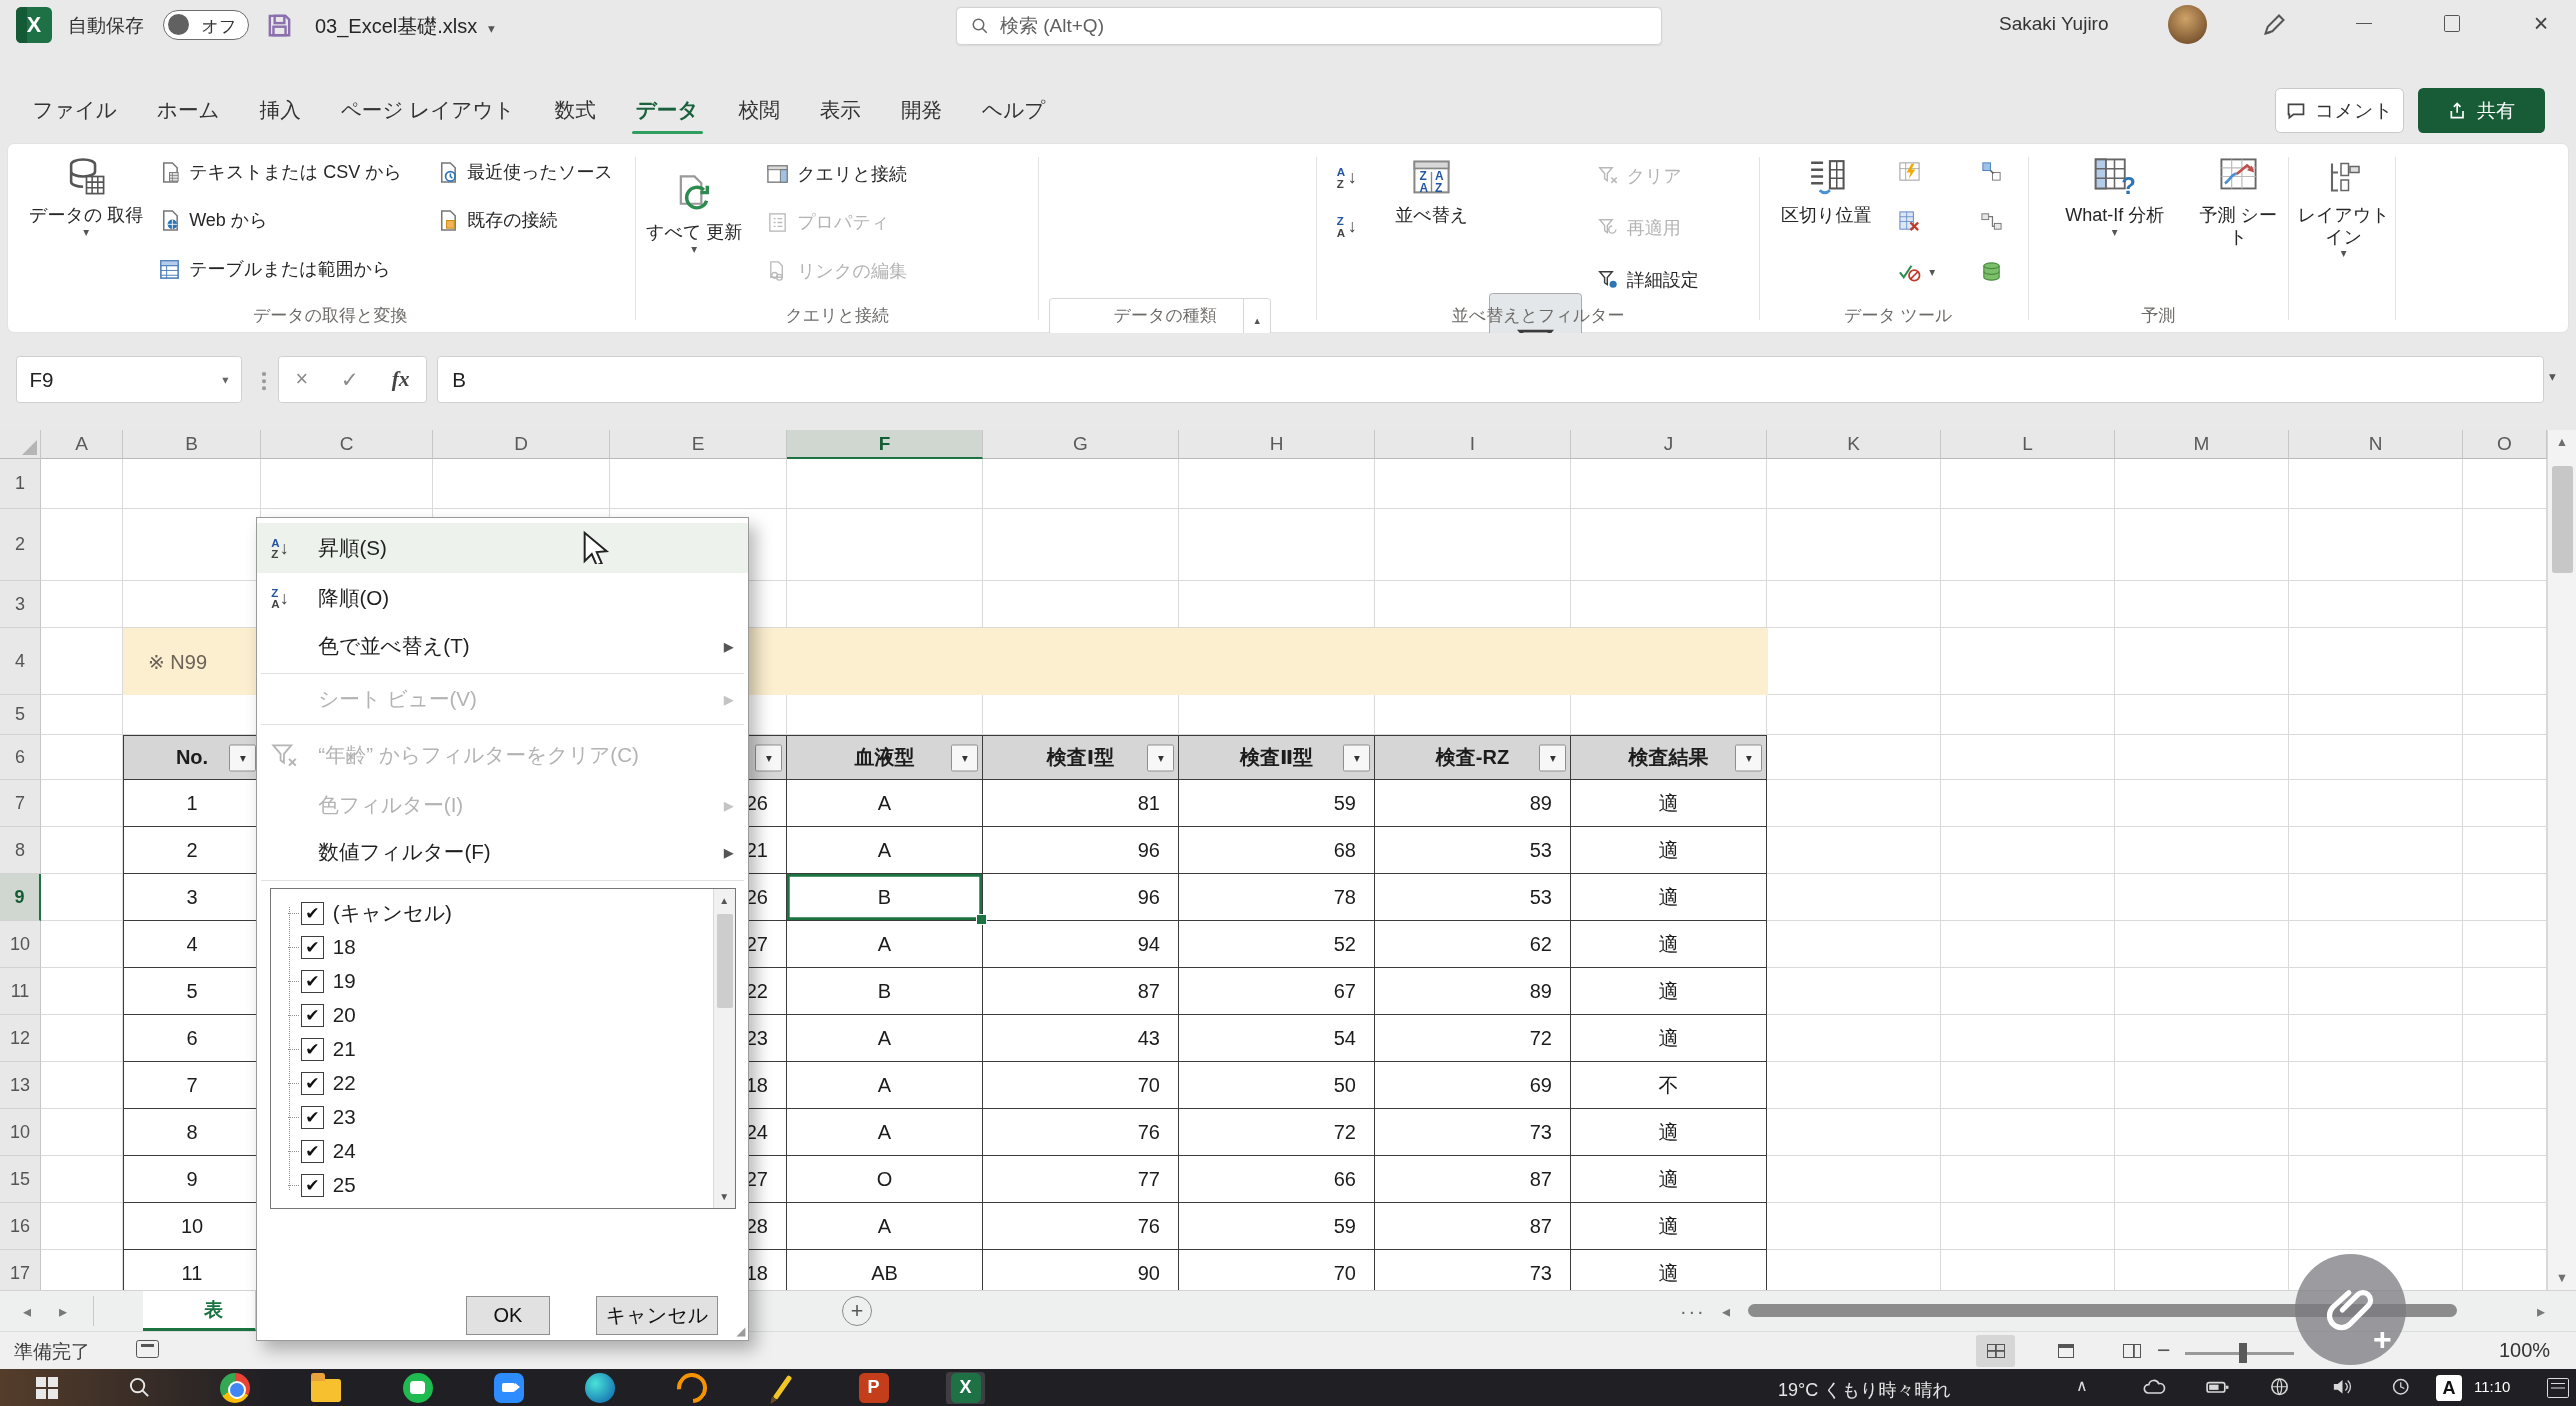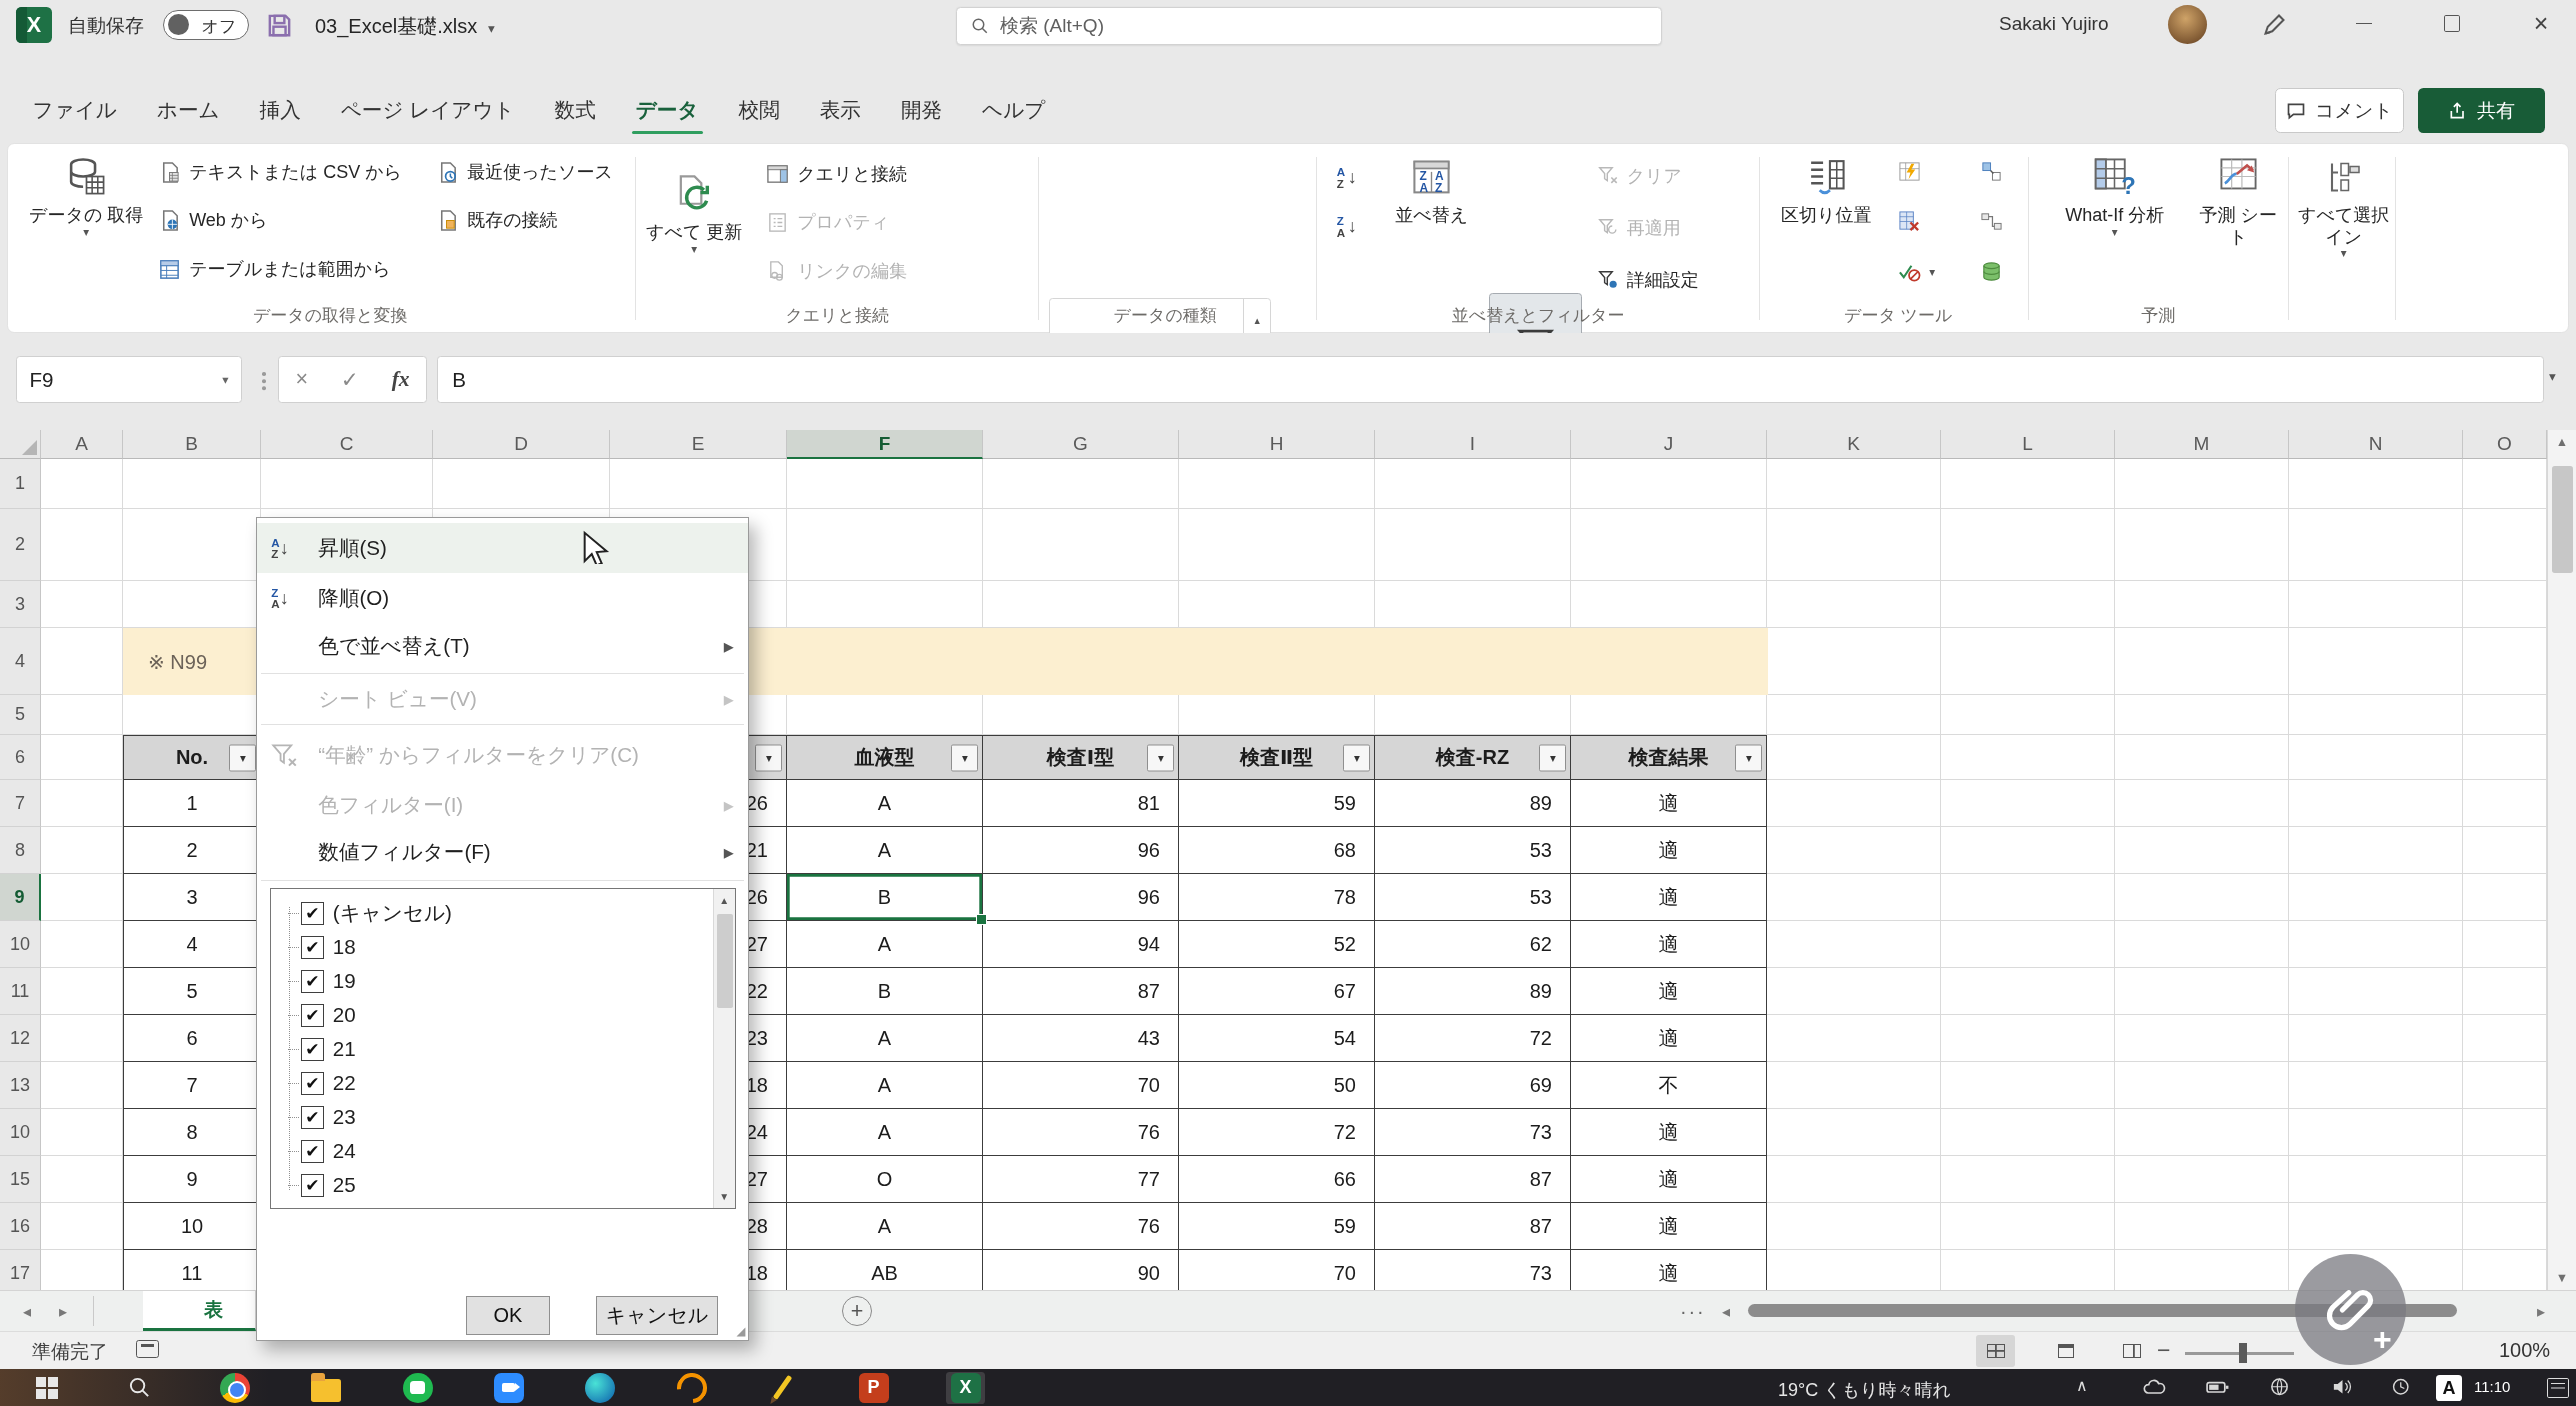--- a/index.html
+++ b/index.html
@@ -126,21 +126,21 @@
   .tabbar{position:absolute;left:0;top:1290px;width:2576px;height:41px;background:#eef0ef;border-top:0.9px solid #d4d4d4}
   .navarr{position:absolute;top:10.7px;font-size:16px;color:#787878}
   .tabdiv{position:absolute;left:93px;top:5.4px;bottom:5.4px;width:0.9px;background:#c9c9c9}
   .stab{position:absolute;left:143px;top:0;width:113px;height:40px;background:#fff;border-right:0.9px solid #d0d0d0;border-bottom:3.6px solid #1a7340;display:flex;align-items:center;padding-left:61px;font-size:19px;color:#1a7340;font-weight:bold}
   .addsheet{position:absolute;left:842px;top:5.4px;width:30px;height:30px;border:1.8px solid #8a8a8a;border-radius:50%;color:#555;font-size:21.5px;display:flex;align-items:center;justify-content:center}
   .hdots{position:absolute;left:1680px;top:9px;color:#666;font-size:20px;letter-spacing:1.8px}
   .hthumb{position:absolute;left:1748px;top:12.5px;width:709px;height:13.4px;background:#8c8c8c;border-radius:7.2px}
 
   
   .statusbar{position:absolute;left:0;top:1331px;width:2576px;height:38px;background:#f0f0f0;border-top:0.9px solid #dcdcdc}
-  .ready{position:absolute;left:32px;top:7.2px;font-size:19px;color:#3f3f3f}
+  .ready{position:absolute;left:14px;top:7.2px;font-size:19px;color:#3f3f3f}
   .recico{position:absolute;left:136px;top:8px;width:23px;height:18px;border:1.8px solid #555;border-radius:2.7px}
   .recico::after{content:'';position:absolute;left:3.6px;top:2.7px;right:3.6px;height:3.6px;background:#555}
   .viewbtn{position:absolute;top:2.7px;width:39px;height:32px;display:flex;align-items:center;justify-content:center}
   .viewbtn.on{background:#d6d6d6;border-radius:2.7px}
   .vb1{width:18px;height:14.3px;border:1.8px solid #555;background:linear-gradient(#555,#555) 50% 0/1.8px 100% no-repeat,linear-gradient(#555,#555) 0 50%/100% 1.8px no-repeat}
   .vb2{width:16px;height:14.3px;border:1.8px solid #555;border-top:4.5px solid #555}
   .vb3{width:18px;height:14.3px;border:1.8px solid #555;background:linear-gradient(#555,#555) 65% 0/1.8px 100% no-repeat}
   .zminus{position:absolute;left:2157px;top:5.4px;font-size:23px;color:#555}
   .ztrack{position:absolute;left:2185px;top:20px;width:109px;height:2.7px;background:#999}
   .zthumb{position:absolute;left:2239px;top:10.7px;width:8px;height:20.6px;background:#5a5a5a}
@@ -501,21 +501,21 @@
 
     <div class="big" style="left:2289px;top:9px;width:93px">
       <div class="bico">
         <svg width="36" height="36" viewBox="0 0 24 24">
             <path d="M4 3v18h4M4 9h4" fill="none" stroke="#666" stroke-width="1.4"></path>
             <rect x="10" y="3" width="5" height="8" fill="#fff" stroke="#666"></rect>
             <rect x="16" y="5" width="6" height="4" fill="#e0e0e0" stroke="#666"></rect>
             <rect x="10" y="14" width="5" height="7" fill="#fff" stroke="#666"></rect>
           </svg>
       </div>
-      <div class="blbl"><span>すべて選択 イン</span><span class="chev">▾</span></div>
+      <div class="blbl"><span>レイアウト イン</span><span class="chev">▾</span></div>
     </div>
     <div class="vdiv" style="left:2387px"></div>
     <div class="ribchev">▾</div>
   </div>
 
   <div class="frow">
     <div class="namebox">
       <span>F9</span>
       <span class="dd">▾</span>
     </div>

